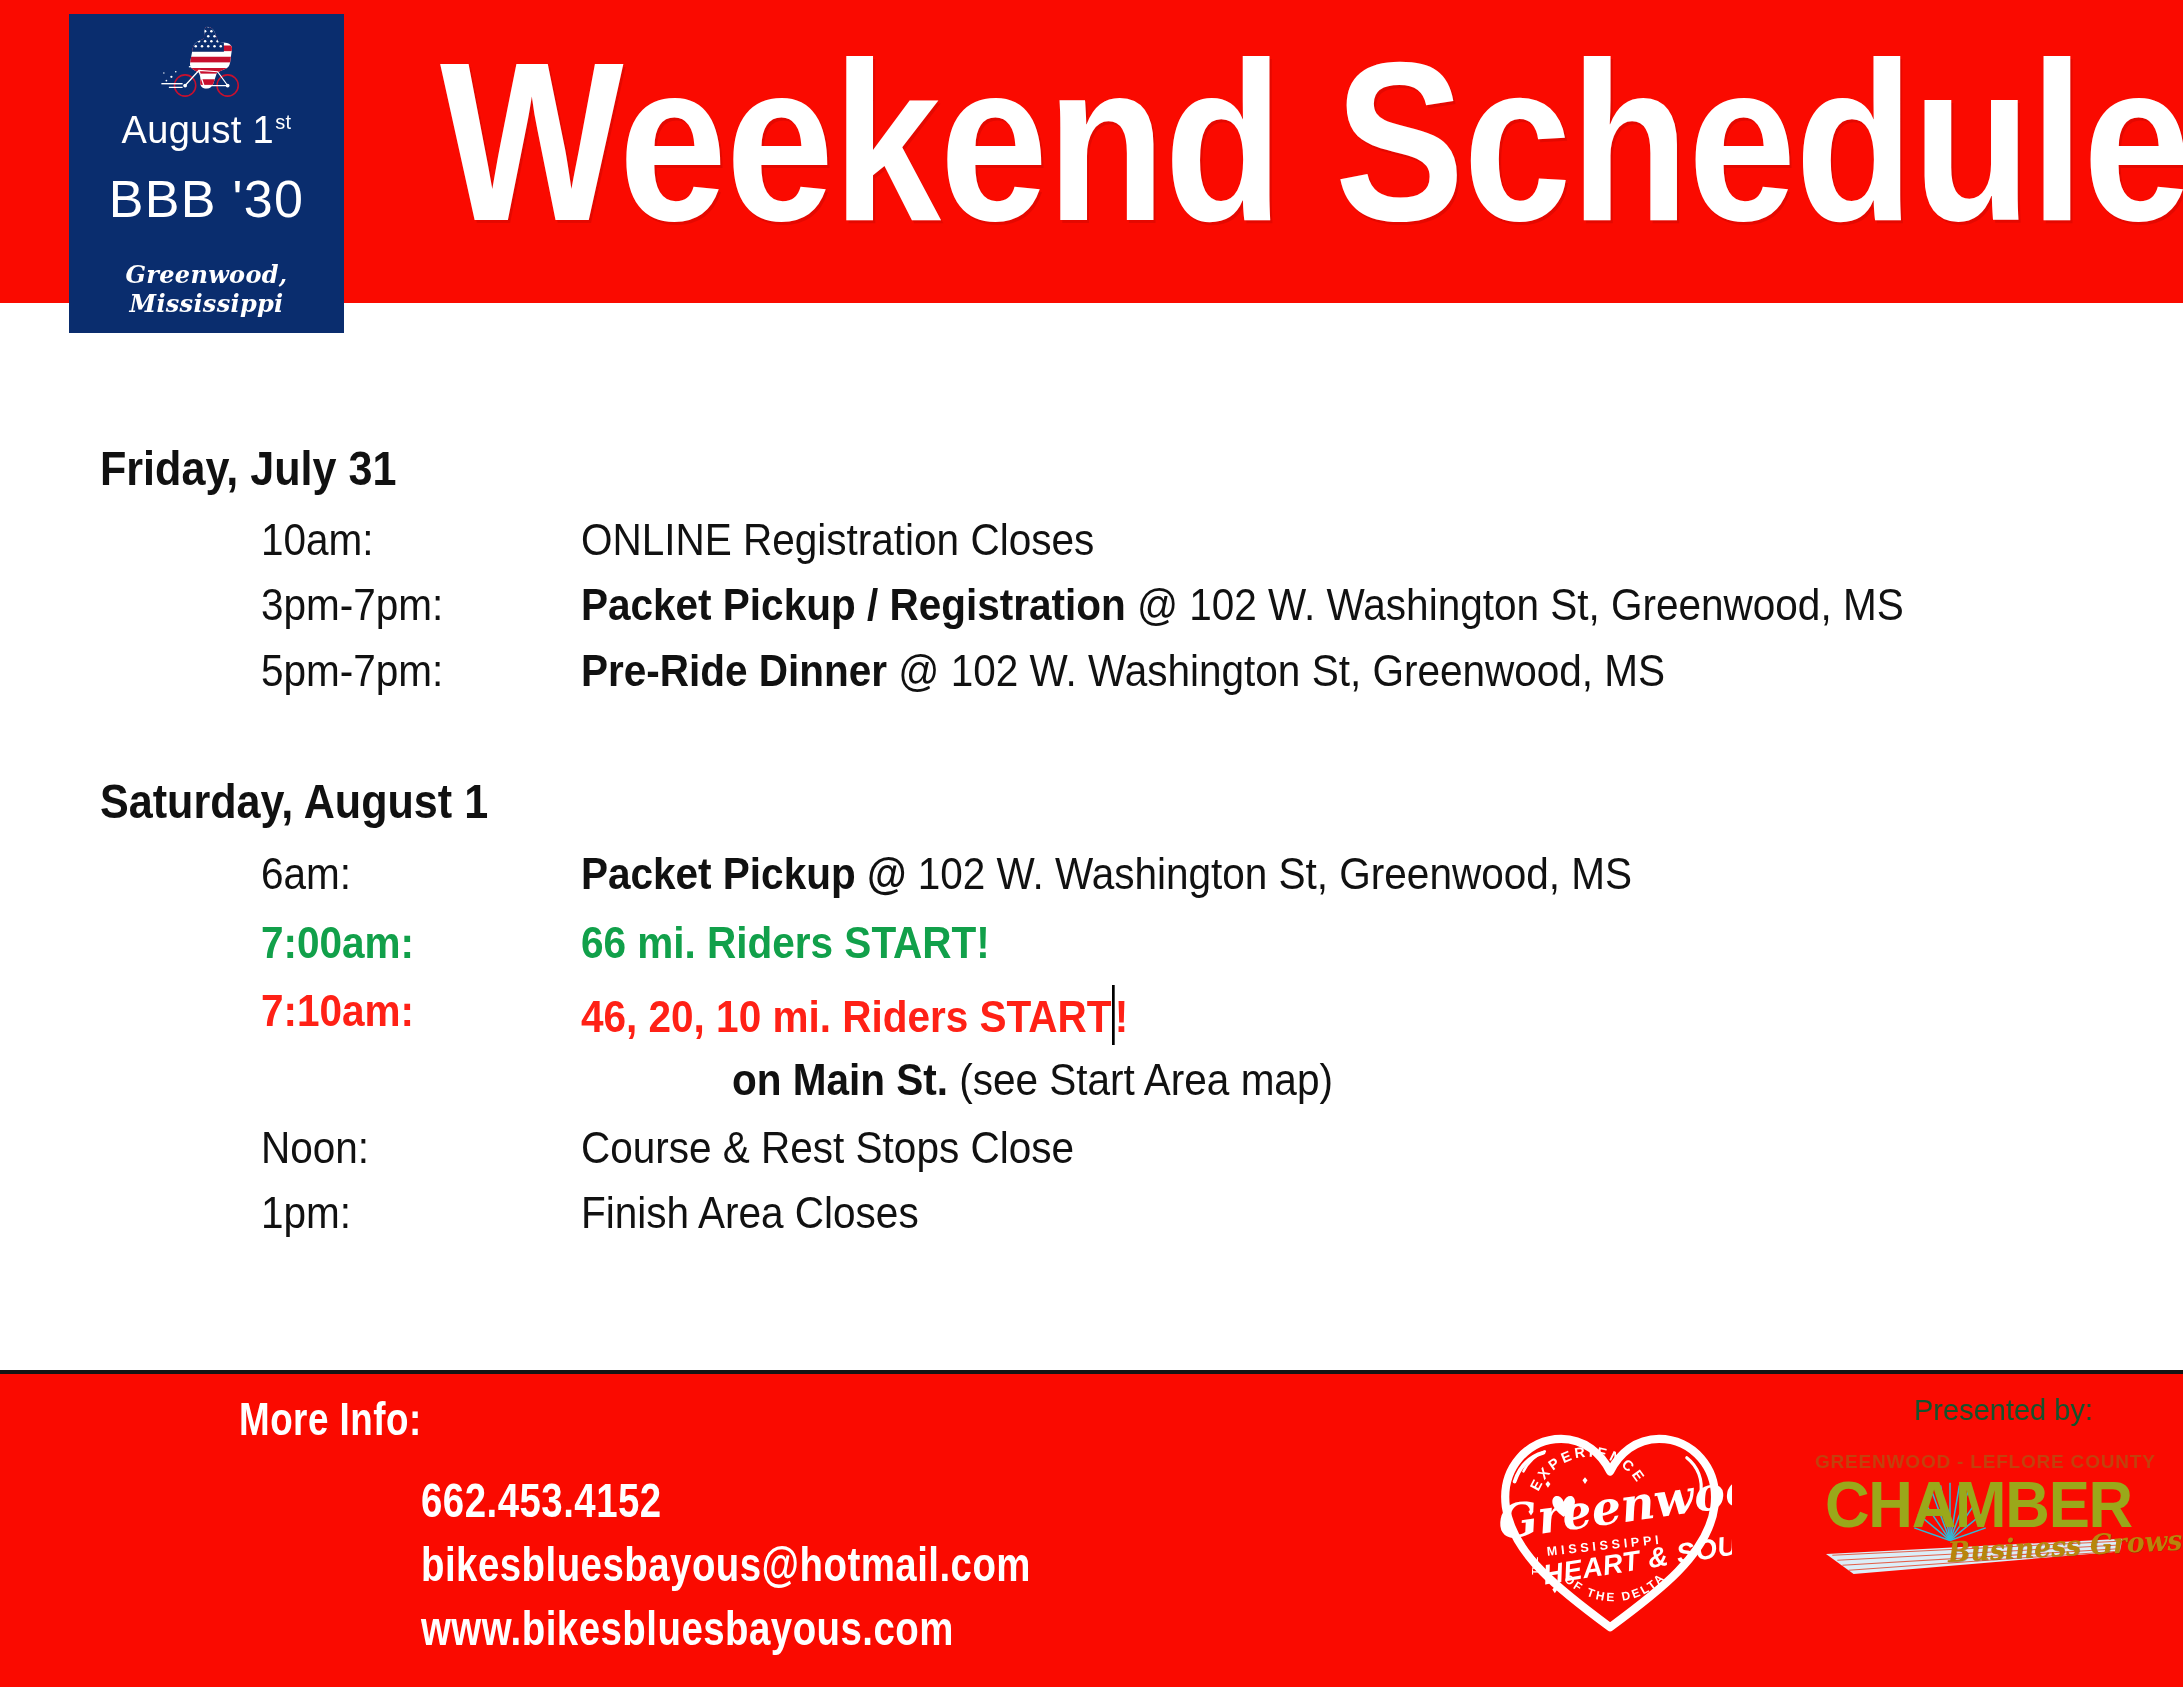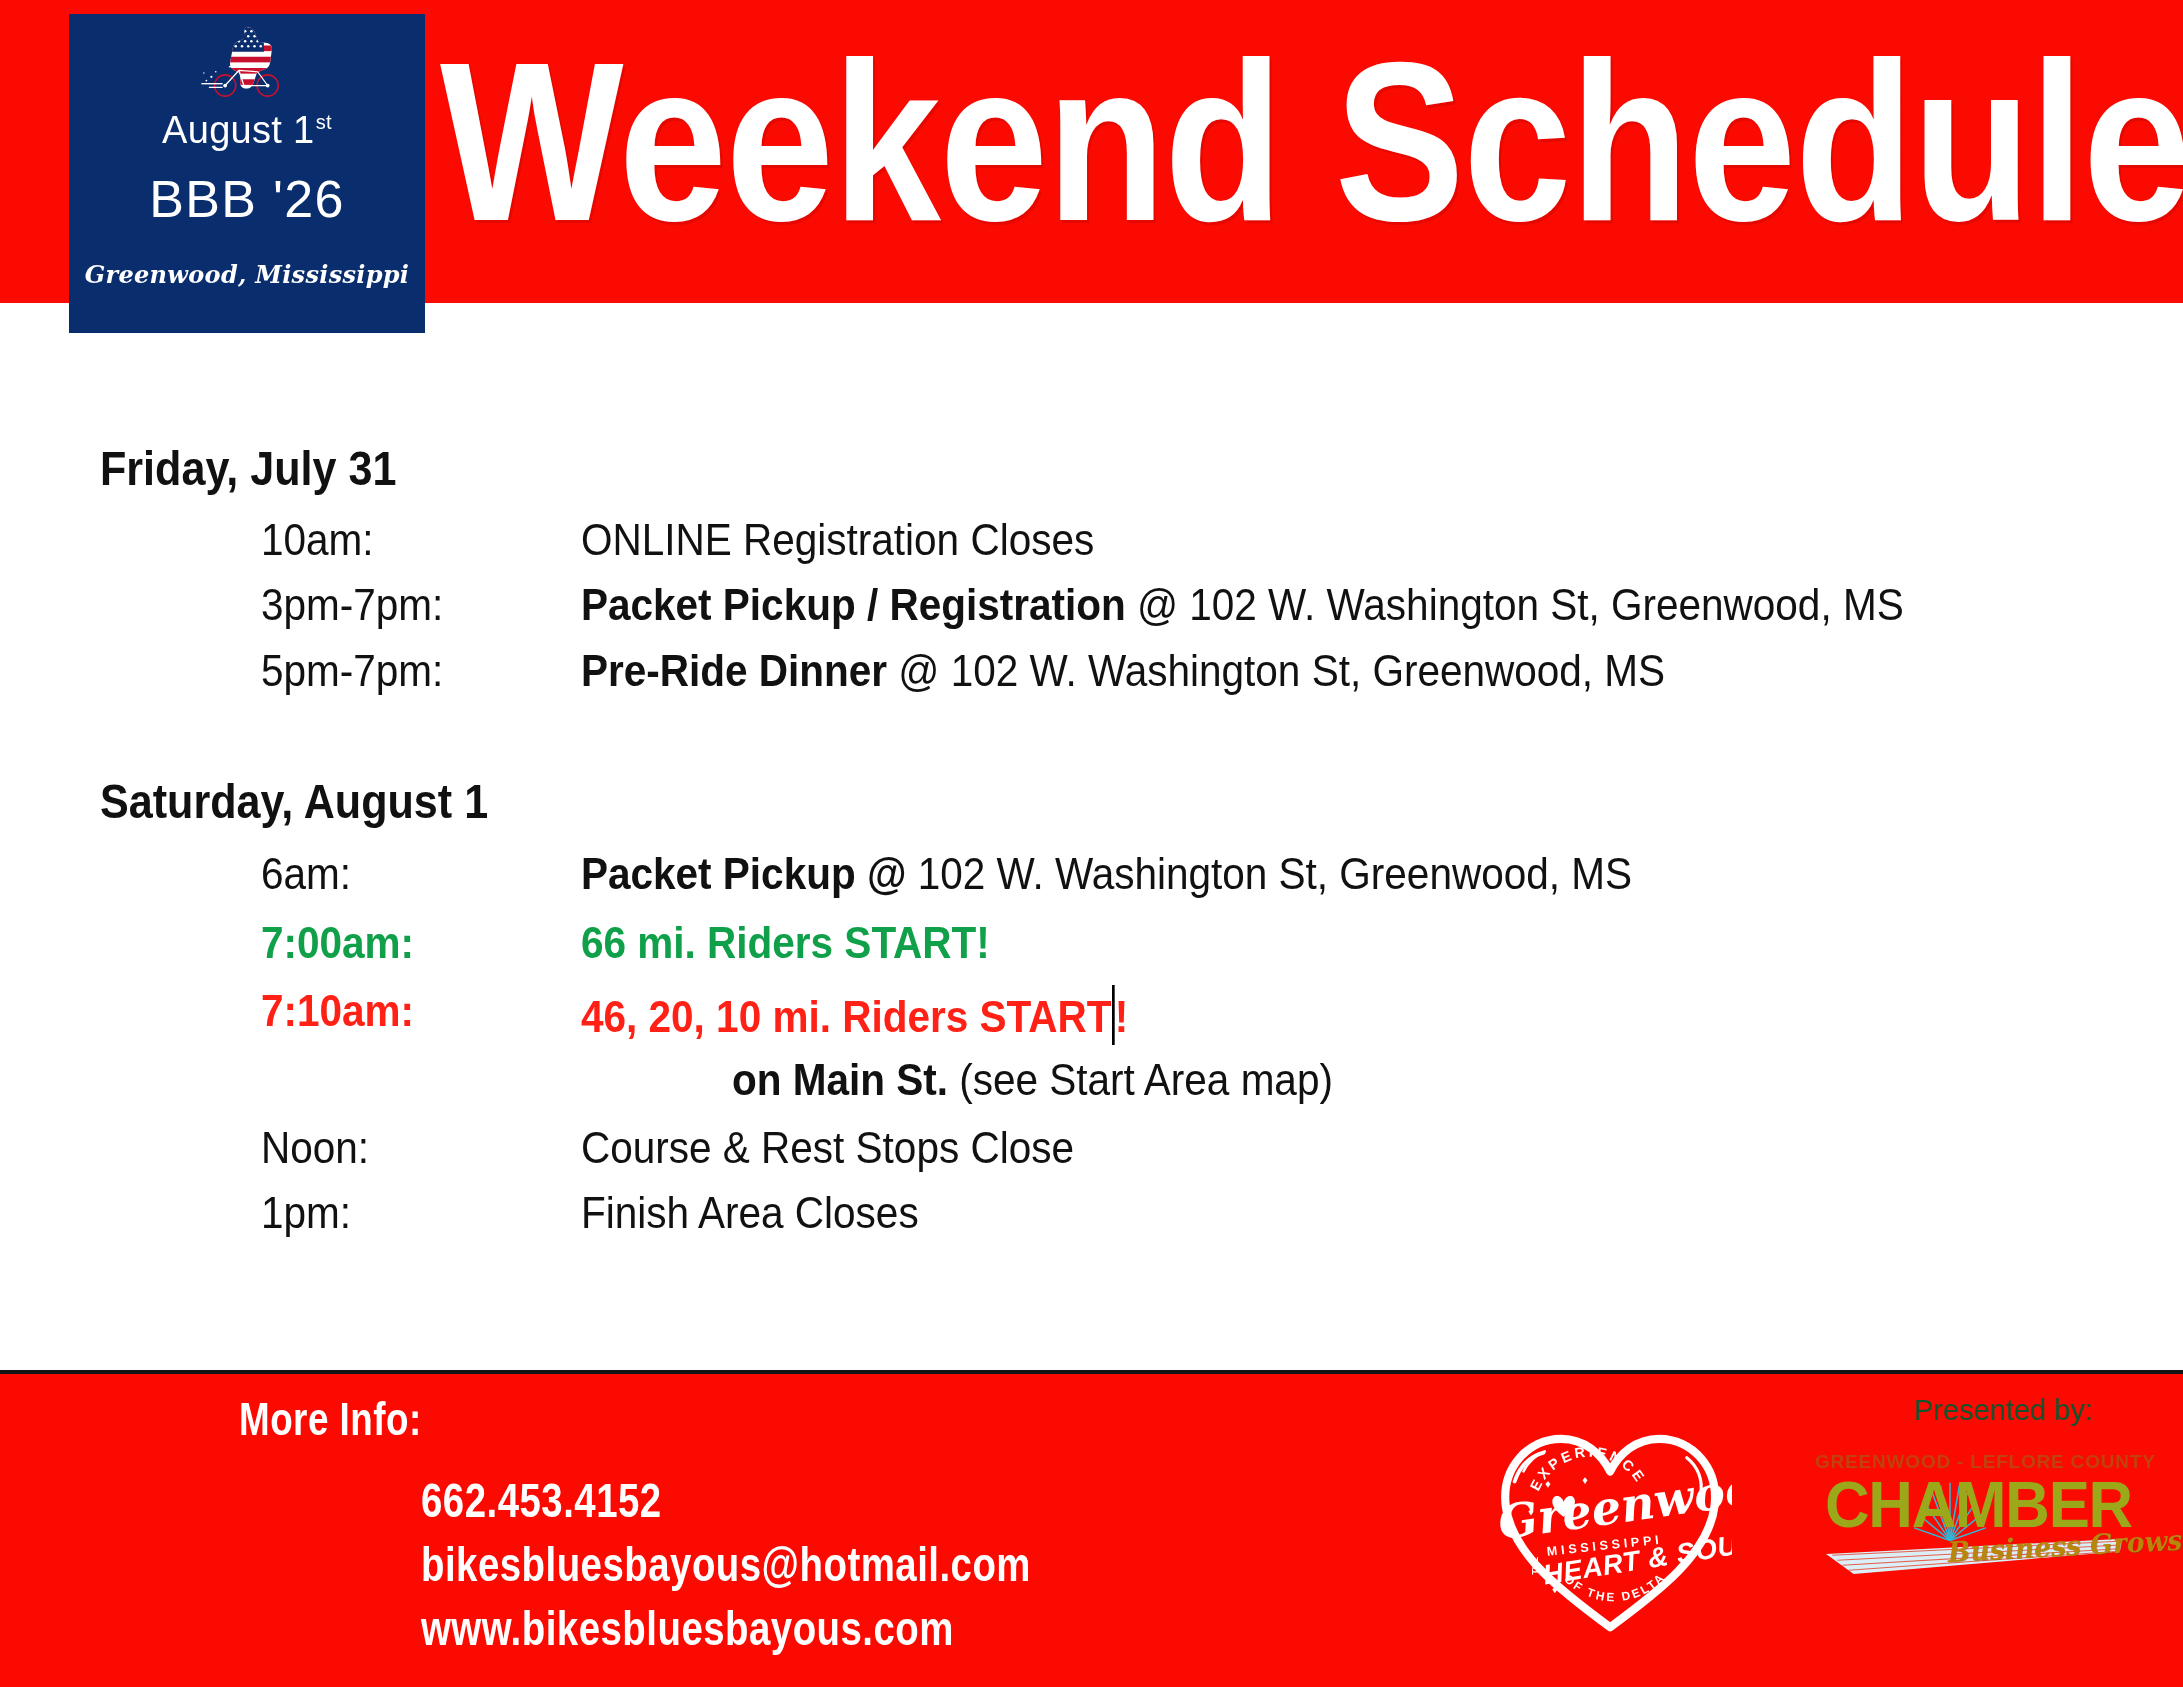--- a/index.html
+++ b/index.html
@@ -40,21 +40,21 @@
     white-space: nowrap;
     text-align: left;
     text-shadow: 2.5px 2.5px 0 rgba(140,0,0,0.20);
   }
 
   
   #logo-badge {
     position: absolute;
     left: 69px;
     top: 14px;
-    width: 356px;
+    width: 275px;
     height: 319px;
     background: #0A2D6E;
     box-sizing: border-box;
     text-align: center;
     overflow: hidden;
   }
   #logo-cyclist {
     position: absolute;
     left: 0; right: 0;
     top: 8.8px;
@@ -367,21 +367,21 @@
         <circle cx="25" cy="78" r="1.3"></circle>
           <circle cx="6" cy="80" r="1.1"></circle>
         <rect x="2" y="96" width="34" height="2.2"></rect>
         <rect x="14" y="102" width="22" height="2"></rect>
       </g>
       <circle cx="40" cy="100" r="3" fill="#ffffff"></circle>
       <circle cx="108" cy="100" r="3" fill="#ffffff"></circle>
     </svg>
   </div>
   <div id="logo-date"><span>August 1</span><span class="ord">st</span></div>
-  <div id="logo-event">BBB '26</div>
+  <div id="logo-event">BBB '30</div>
   <div id="logo-city">Greenwood, Mississippi</div>
 </div>
 
 <div id="schedule">
 
   <div class="day-block">
     <div class="day-heading" style="top:0px;">Friday, July 31</div>
 
     <div class="sched-row" style="top:74px;">
       <span class="sched-time">10am:</span>

